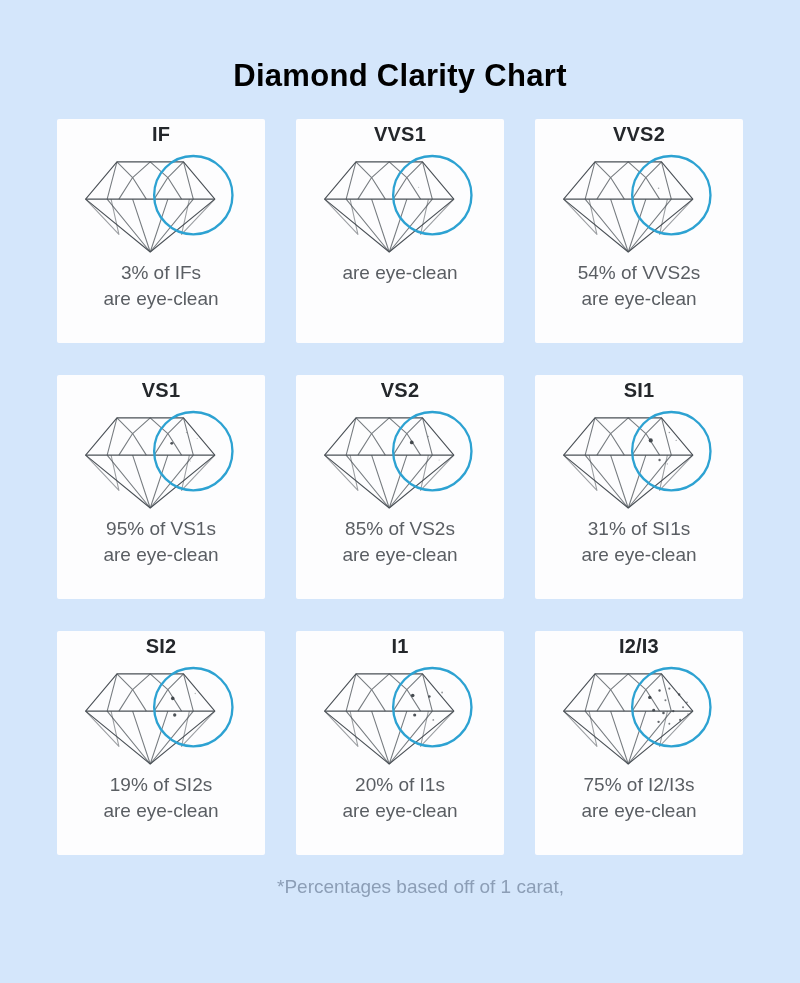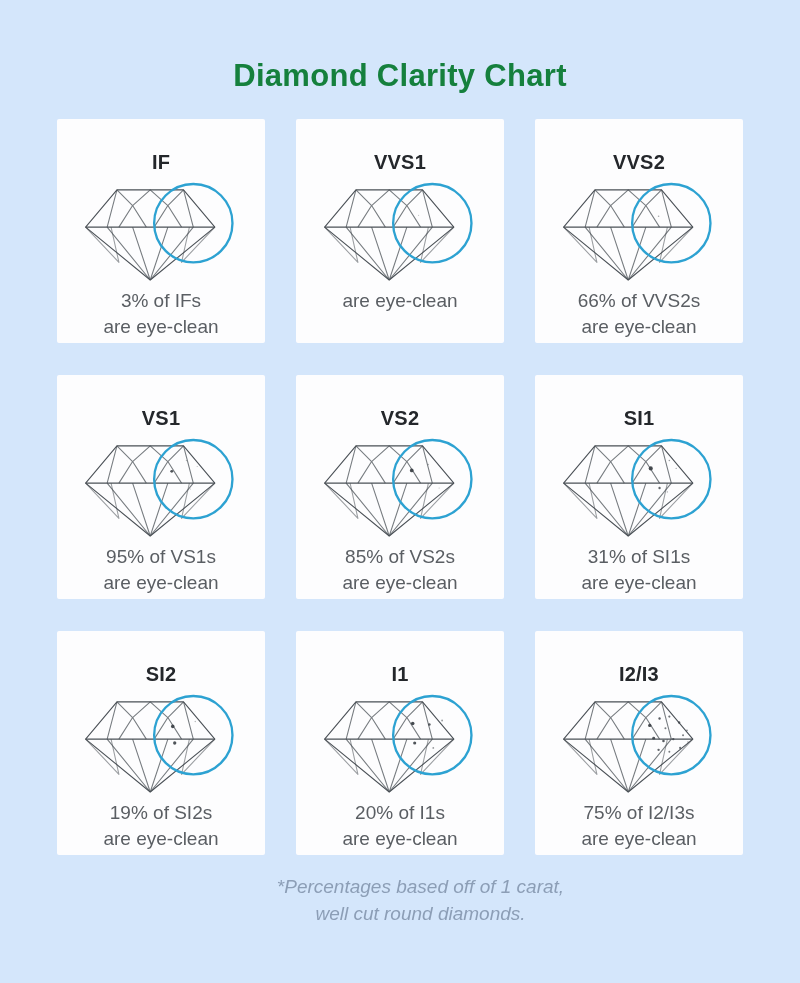--- a/index.html
+++ b/index.html
@@ -5,55 +5,54 @@
   html, body { margin: 0; padding: 0; }
   body {
     width: 800px; height: 983px;
     background: var(--bg, #d4e6fb);
     font-family: "Liberation Sans", "DejaVu Sans", sans-serif;
     overflow: hidden;
   }
   .title {
     margin: 0; padding-top: 58px;
     text-align: center;
-    font-size: 31px; font-weight: 700; color: #15803d;
+    font-size: 31px; font-weight: 700; color: #000000;
     letter-spacing: .3px;
   }
   .grid {
     display: grid;
     grid-template-columns: repeat(3, 1fr);
     gap: 32px 31px;
     padding: 0 57px;
     margin-top: 25px;
   }
   .card {
     background: var(--card, #fdfdfe);
     height: 224px;
     border-radius: 2px;
     display: flex; flex-direction: column; align-items: center;
   }
   .card-label {
-    margin-top: 32px;
+    margin-top: 4px;
     font-size: 20px; font-weight: 700; color: #24272b;
     letter-spacing: .2px;
   }
   .gem { margin-top: 2px; width: 186px; height: 112px; display: block; }
   #diamond-art path { fill: none; stroke: var(--line, #4a5056); stroke-width: 1.1; stroke-linejoin: round; }
   #diamond-art .soft { opacity: .75; }
   #diamond-art .softer { opacity: .55; }
   .loupe { fill: none; stroke: var(--accent, #2da2d2); stroke-width: 2.4; }
   .card-text {
     font-size: 19px; line-height: 26px;
     color: var(--text, #5a5e63);
     text-align: center;
   }
   .footnote {
     margin-top: 18px;
     text-align: center;
-    font-style: italic;
     font-size: 19px; line-height: 27px;
     color: var(--footnote, #8c9eb6);
     margin-left: 41px;
   }
 </style>
 </head>
 <body style="--bg: #d4e6fb; --card: #fdfdfe; --accent: #2da2d2; --line: #4a5056; --text: #5a5e63; --footnote: #8c9eb6;">
 
 <svg width="0" height="0" style="position:absolute" aria-hidden="true">
   <defs>
@@ -101,21 +100,21 @@
   <div class="card">
     <div class="card-label">VVS2</div>
     <svg class="gem" viewBox="0 0 190 114">
       <use href="#diamond-art"></use>
       <circle class="loupe" cx="128" cy="48" r="40"></circle>
       <g>
           <circle cx="115" cy="41" r="0.8" fill="#3c4147" opacity="0.45"></circle>
         </g>
     </svg>
     <div class="card-text">
-      <div>66% of VVS2s</div>
+      <div>54% of VVS2s</div>
       <div>are eye-clean</div>
     </div>
   </div>
 
   <div class="card">
     <div class="card-label">VS1</div>
     <svg class="gem" viewBox="0 0 190 114">
       <use href="#diamond-art"></use>
       <circle class="loupe" cx="128" cy="48" r="40"></circle>
       <g>
@@ -228,14 +227,13 @@
     <div class="card-text">
       <div>75% of I2/I3s</div>
       <div>are eye-clean</div>
     </div>
   </div>
 
 </div>
 
 <div class="footnote">
   <div>*Percentages based off of 1 carat,</div>
-  <div>well cut round diamonds.</div>
 </div>
 
 </body></html>

